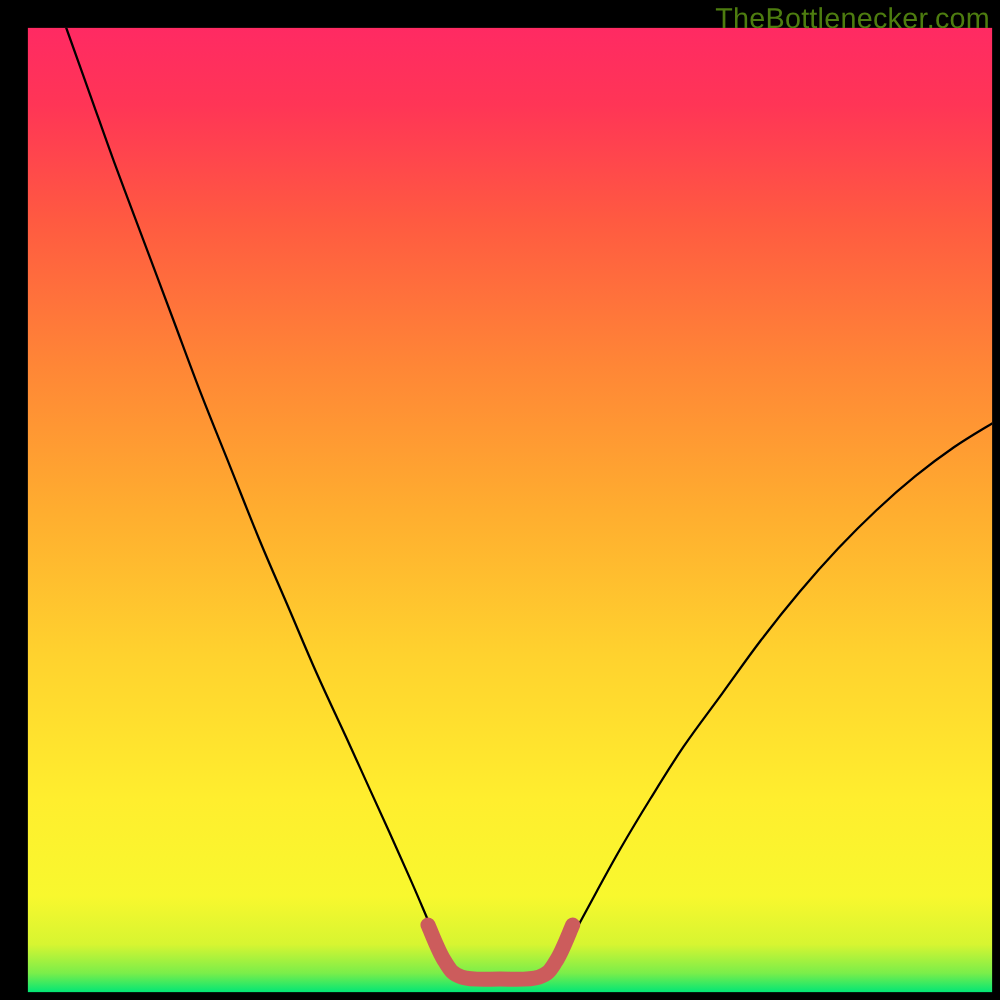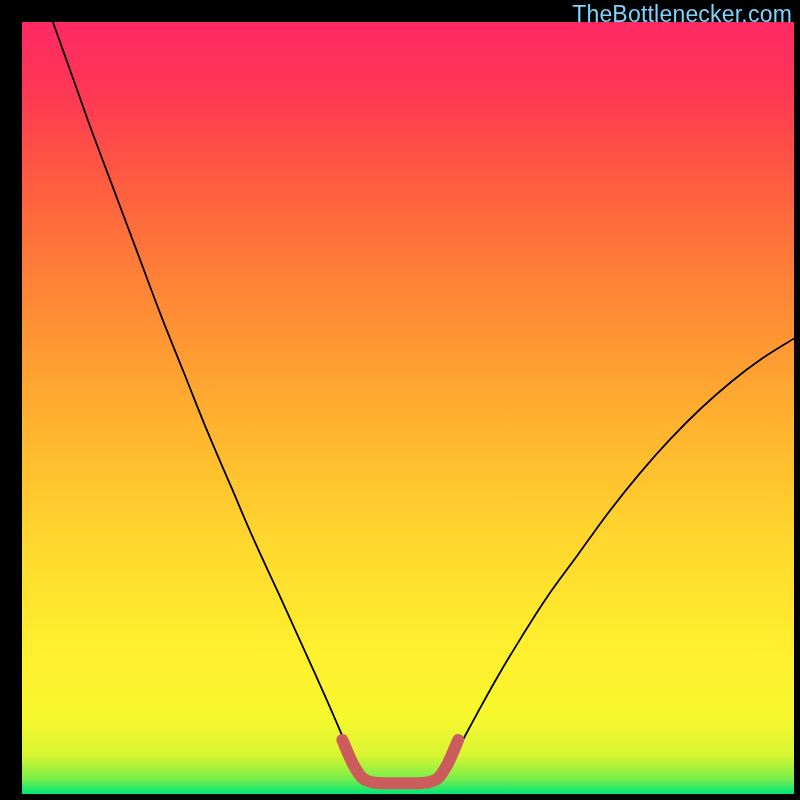--- a/index.html
+++ b/index.html
@@ -22,21 +22,21 @@
     left: 22px;
     top: 22px;
     width: 772px;
     height: 772px;
     overflow: hidden;
   }
   .watermark {
     position: absolute;
     top: 1px;
     right: 8px;
-    color: #7dd3fc;
+    color: #4d7c0f;
     font-size: 23px;
     font-weight: 400;
     letter-spacing: 0.2px;
     user-select: none;
   }
   svg {
     display: block;
   }
 </style>
 </head>

